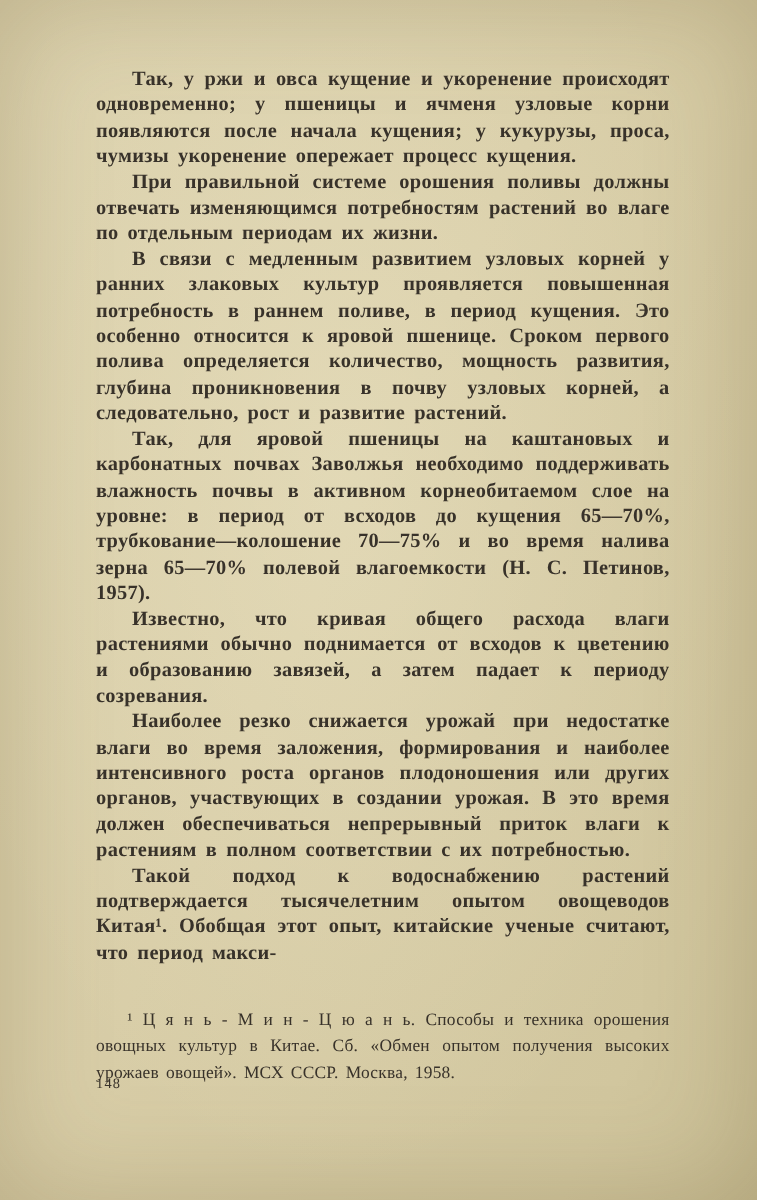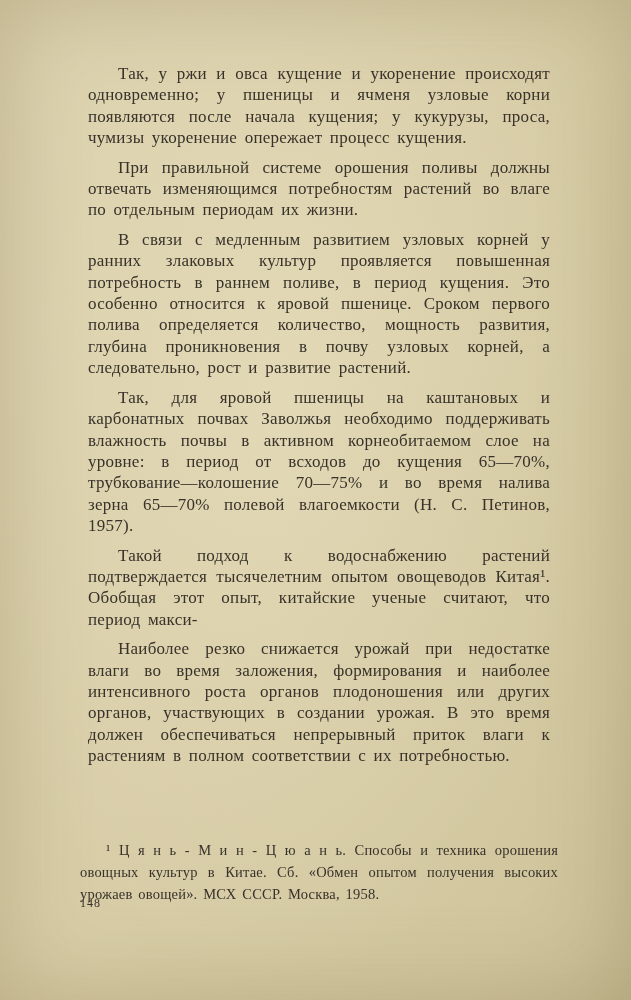--- a/index.html
+++ b/index.html
@@ -21,27 +21,28 @@
     font-family: "Liberation Serif", "DejaVu Serif", serif;
     color: #38322a;
   }
   .text-block {
     position: absolute;
     left: 80px;
     top: 55px;
     width: 478px;
   }
   .para {
-    margin: 8px;
+    margin: 0;
     text-indent: 30px;
     text-align: justify;
     font-size: 17px;
     line-height: 21.4px;
     word-spacing: 3px;
     letter-spacing: 0.25px;
+    font-weight: bold;
   }
   .footnote {
     position: absolute;
     left: 80px;
     top: 839px;
     width: 478px;
   }
   .fn-para {
     margin: 0;
     text-indent: 26px;
@@ -62,22 +63,23 @@
 </head>
 <body>
 
 <div class="page" style="color: rgb(56, 50, 42);">
 
   <main class="text-block">
     <p class="para">Так, у ржи и овса кущение и укоренение происходят одновременно; у пшеницы и ячменя узловые корни появляются после начала кущения; у кукурузы, проса, чумизы укоренение опережает процесс кущения.</p>
     <p class="para">При правильной системе орошения поливы должны отвечать изменяющимся потребностям растений во влаге по отдельным периодам их жизни.</p>
     <p class="para">В связи с медленным развитием узловых корней у ранних злаковых культур проявляется повышенная потребность в раннем поливе, в период кущения. Это особенно относится к яровой пшенице. Сроком первого полива определяется количество, мощность развития, глубина проникновения в почву узловых корней, а следовательно, рост и развитие растений.</p>
     <p class="para">Так, для яровой пшеницы на каштановых и карбонатных почвах Заволжья необходимо поддерживать влажность почвы в активном корнеобитаемом слое на уровне: в период от всходов до кущения 65—70%, трубкование—колошение 70—75% и во время налива зерна 65—70% полевой влагоемкости (Н. С. Петинов, 1957).</p>
+    <p class="para">Известно, что кривая общего расхода влаги растениями обычно поднимается от всходов к цветению и образованию завязей, а затем падает к периоду созревания.</p>
+    <p class="para">Наиболее резко снижается урожай при недостатке влаги во время заложения, формирования и наиболее интенсивного роста органов плодоношения или других органов, участвующих в создании урожая. В это время должен обеспечиваться непрерывный приток влаги к растениям в полном соответствии с их потребностью.</p>
     <p class="para">Такой подход к водоснабжению растений подтверждается тысячелетним опытом овощеводов Китая¹. Обобщая этот опыт, китайские ученые считают, что период макси-</p>
-    <p class="para">Наиболее резко снижается урожай при недостатке влаги во время заложения, формирования и наиболее интенсивного роста органов плодоношения или других органов, участвующих в создании урожая. В это время должен обеспечиваться непрерывный приток влаги к растениям в полном соответствии с их потребностью.</p>
   </main>
 
   <div class="footnote">
     <p class="fn-para">¹ Ц я н ь - М и н - Ц ю а н ь.  Способы и техника орошения овощных культур в Китае. Сб. «Обмен опытом получения высоких урожаев овощей». МСХ СССР. Москва, 1958.</p>
   </div>
 
   <div class="folio">148</div>
 
 </div>
 

